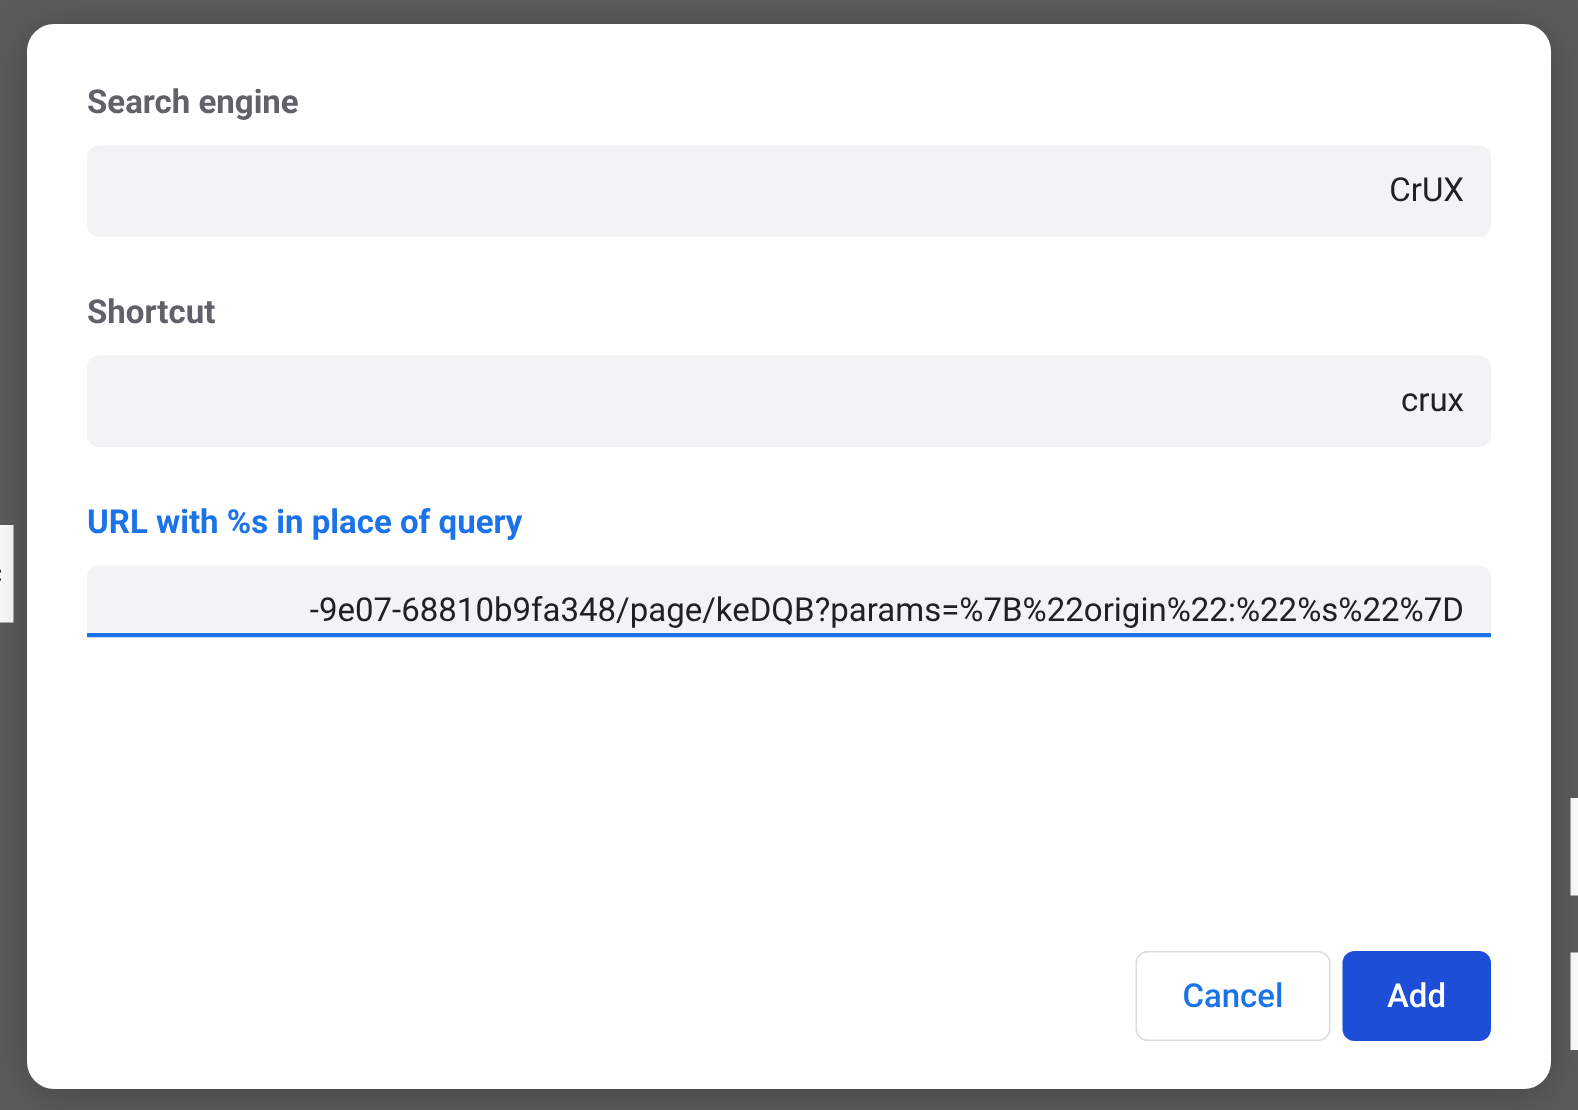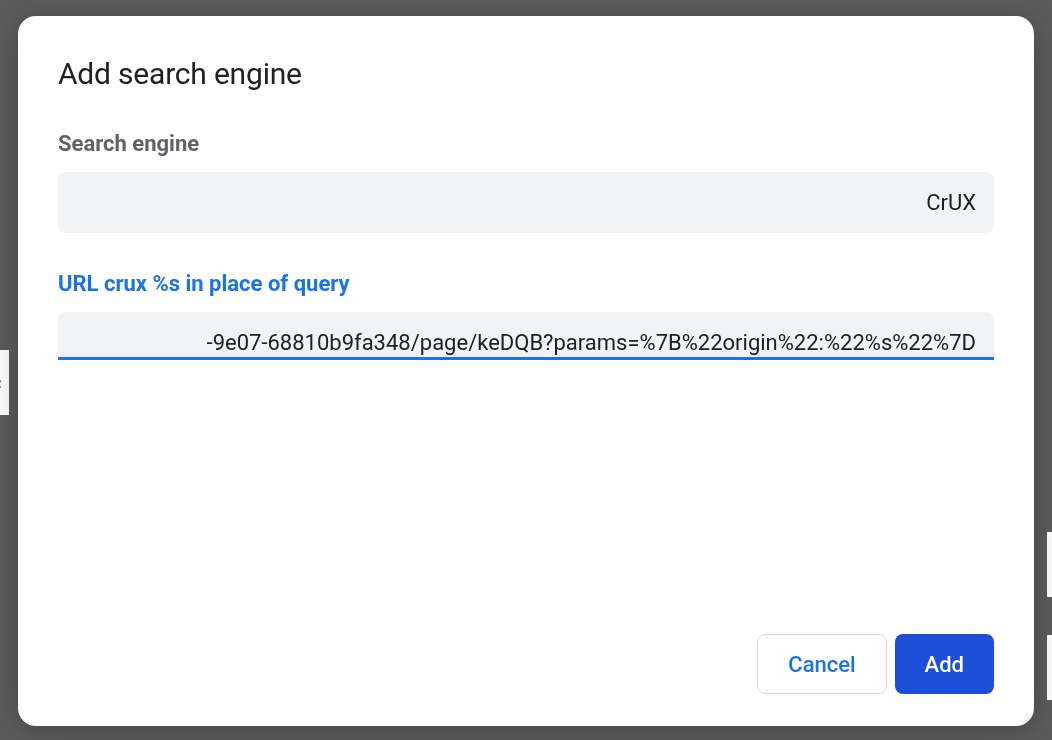--- a/index.html
+++ b/index.html
@@ -142,30 +142,33 @@
 <body>
 
 <div class="backdrop">
   <div class="bg-text tl">ac</div>
   <div class="bg-text r1">ct</div>
   <div class="bg-text r2">ct</div>
 </div>
 
 <div class="modal">
 
-  <h1 class="modal-title">Add search engine</h1>
 
   <div class="field">
     <label class="field-label">Search engine</label>
     <input type="text" class="text-input" value="CrUX" style="">
   </div>
 
+  <div class="field">
+    <label class="field-label">Shortcut</label>
+    <input type="text" class="text-input" value="crux" style="">
+  </div>
 
   <div class="field">
-    <label class="field-label focused">URL crux %s in place of query</label>
+    <label class="field-label focused">URL with %s in place of query</label>
     <input type="text" class="text-input focused" value="-9e07-68810b9fa348/page/keDQB?params=%7B%22origin%22:%22%s%22%7D" style="">
   </div>
 
   <div class="button-row">
     <button class="btn btn-secondary">Cancel</button>
     <button class="btn btn-primary">Add</button>
   </div>
 
 </div>
 

